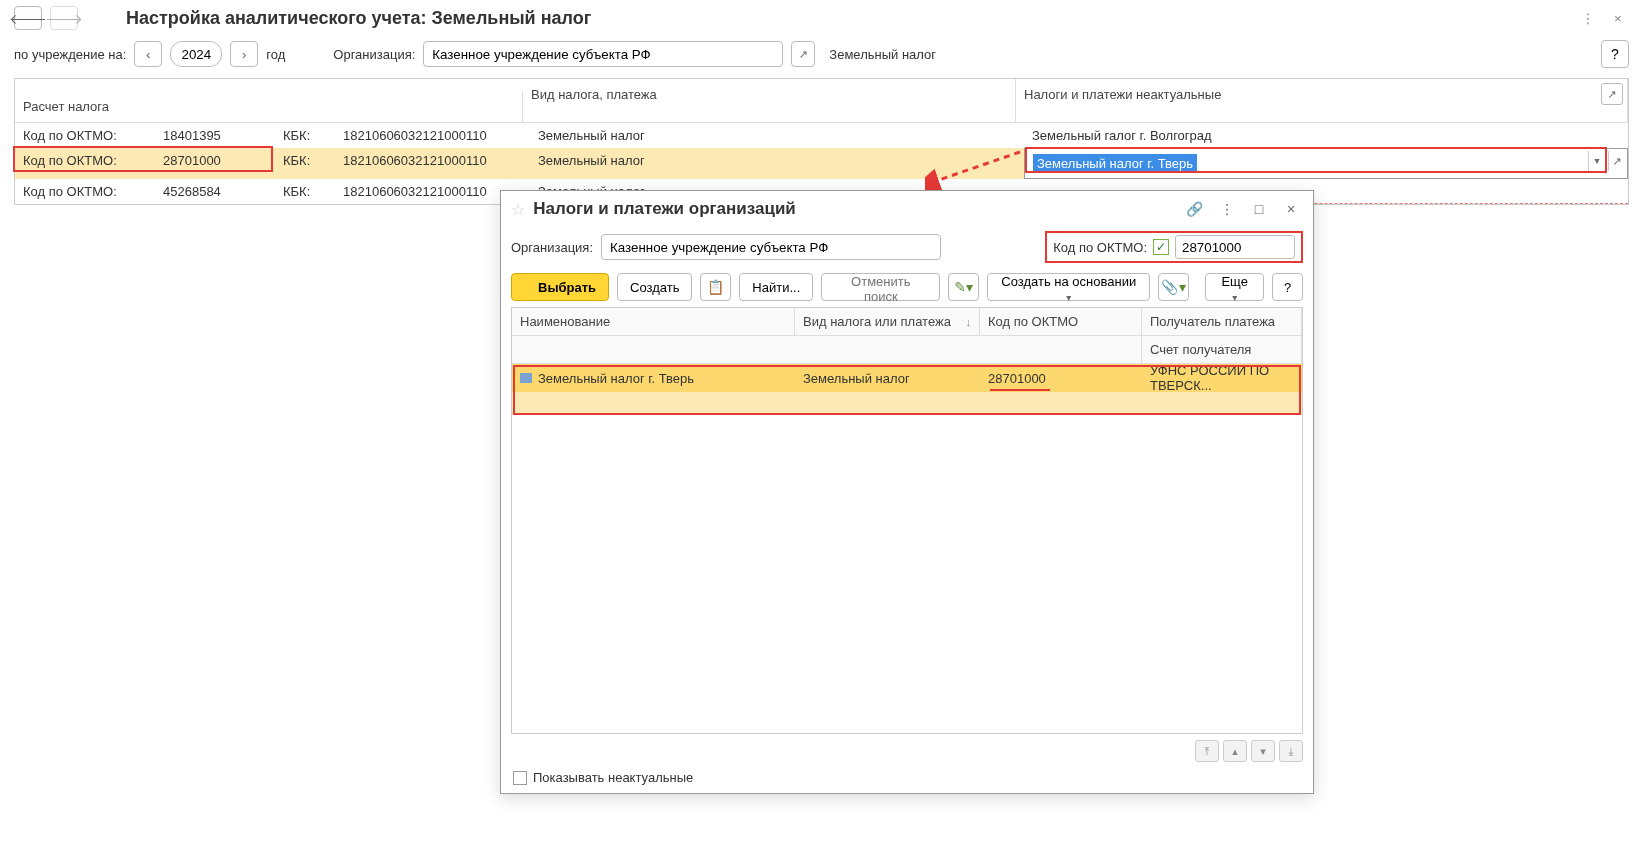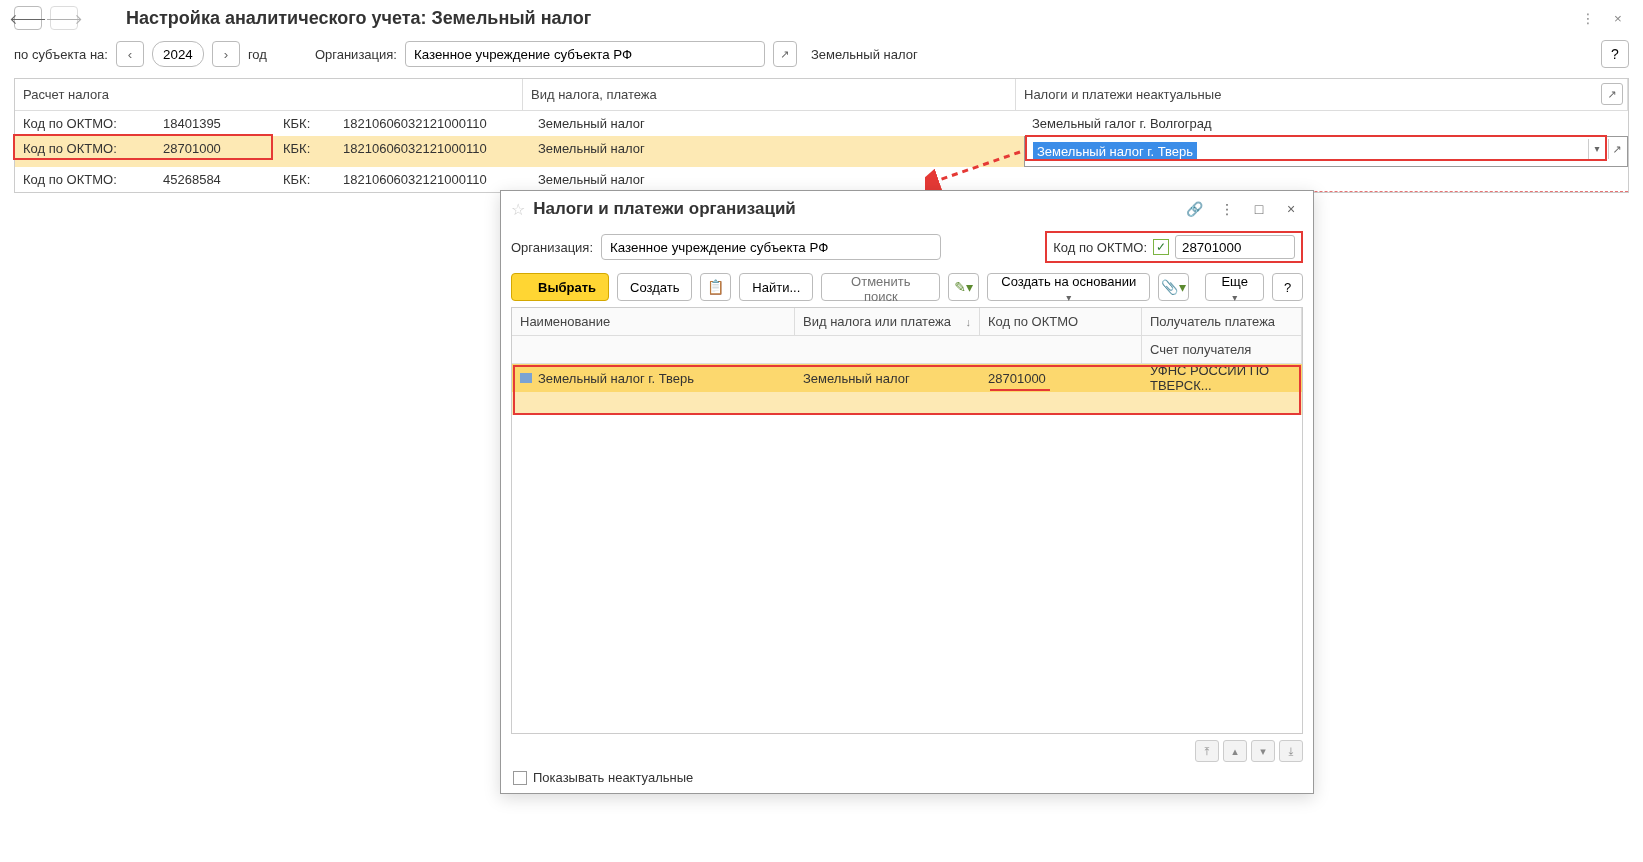--- a/index.html
+++ b/index.html
@@ -114,21 +114,21 @@
   display: flex;
   background: #fff;
   border-bottom: 1px solid #ddd;
 }
 .table-headers > div {
   padding: 8px 8px;
   font-size: 13px;
   color: #444;
   border-right: 1px solid #ddd;
 }
-.col-calc { width: 508px; }
+.col-calc { width: 508px; margin-top: 12px; }
 .col-kind { width: 493px; }
 .col-tax { flex: 1; border-right: none; position: relative; }
 .ext-btn {
   position: absolute;
   right: 4px; top: 4px;
   width: 22px; height: 22px;
   border: 1px solid #bbb;
   background: #fff;
   border-radius: 3px;
   cursor: pointer;
@@ -420,21 +420,21 @@
   <button class="nav-btn">🡐</button>
   <button class="nav-btn" style="opacity:.5">🡒</button>
   <div class="page-title">Настройка аналитического учета: Земельный налог</div>
   <div class="header-right">
     <button class="small-icon-btn">⋮</button>
     <button class="small-icon-btn">×</button>
   </div>
 </div>
 
 <div class="filter-bar">
-  <span class="filter-label">по субъекта на:</span>
+  <span class="filter-label">по учреждение на:</span>
   <button class="arrow-btn">‹</button>
   <input class="year-input" value="2024" style="">
   <button class="arrow-btn">›</button>
   <span>год</span>
   <span style="margin-left:40px">Организация:</span>
   <input class="org-input" value="Казенное учреждение субъекта РФ" style="">
   <button class="open-btn">↗</button>
   <span class="tax-link">Земельный налог</span>
   <button class="help-btn">?</button>
 </div>

